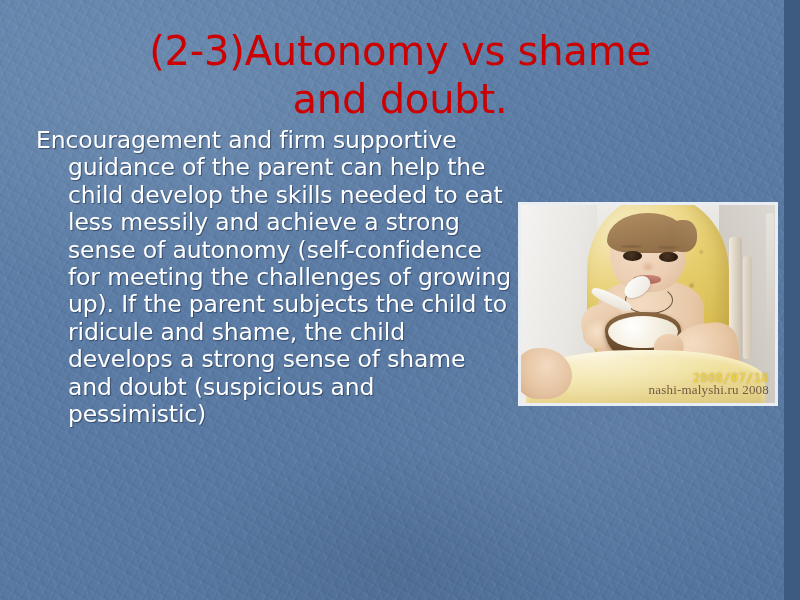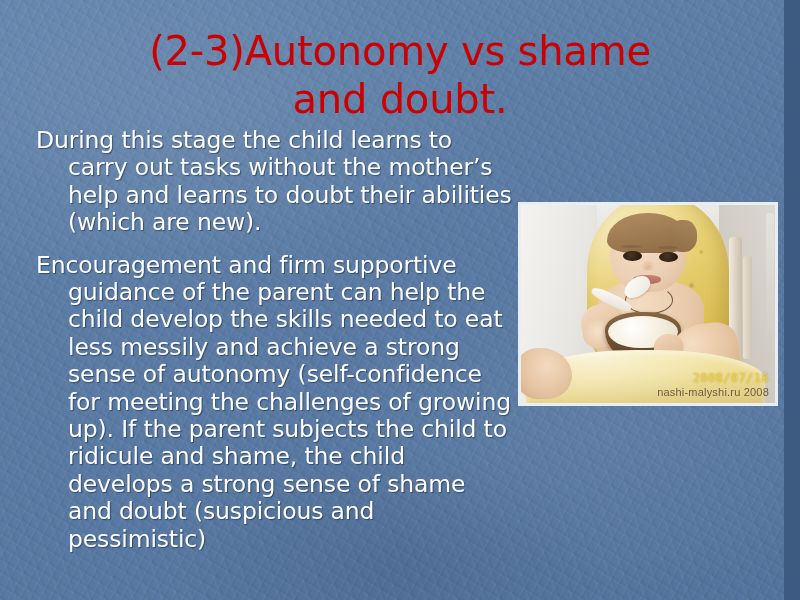--- a/index.html
+++ b/index.html
@@ -349,36 +349,35 @@
     font-size: 12px;
     letter-spacing: 0.4px;
     text-shadow: 0 0 2px rgba(120,90,0,0.6);
     opacity: 0.92;
   }
   .watermark {
     position: absolute;
     right: 6px;
     bottom: 5px;
     color: rgba(90,70,55,0.85);
-    font-family: Liberation Sans, sans-serif;
-    font-size: 11px;
+    font-family: Liberation Serif, serif;
+    font-size: 13px;
     letter-spacing: 0.2px;
     margin-left: 28px;
   }
 </style>
 </head>
 <body>
 
 <div class="slide">
 
   <div class="title">(2-3)Autonomy vs shame
 and doubt.</div>
 
   <div class="body-block">
-    <p class="para">During this stage the child learns to carry out tasks without the mother’s help and learns to doubt their abilities (which are new).</p>
     <p class="para">Encouragement and firm supportive guidance of the parent can help the child develop the skills needed to eat less messily and achieve a strong sense of autonomy (self-confidence for meeting the challenges of growing up). If the parent subjects the child to ridicule and shame, the child develops a strong sense of shame and doubt (suspicious and pessimistic)</p>
   </div>
 
   <div class="photo-frame">
     <div class="photo">
 
       <div class="wall-left"></div>
       <div class="wall-right">
         <div class="wall-right-panel"></div>
       </div>

